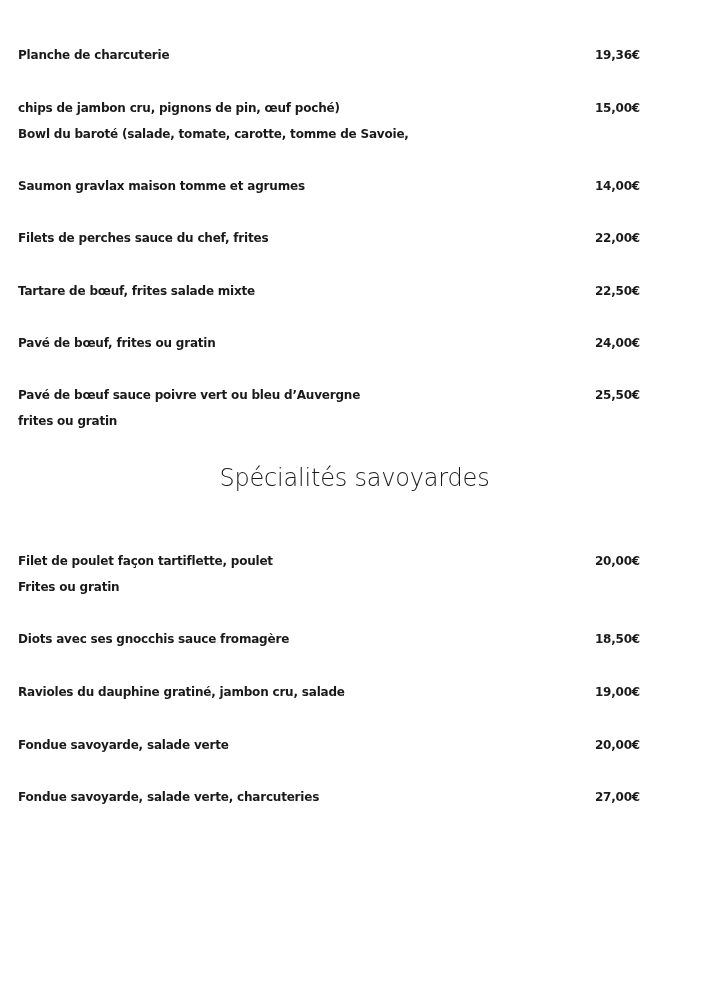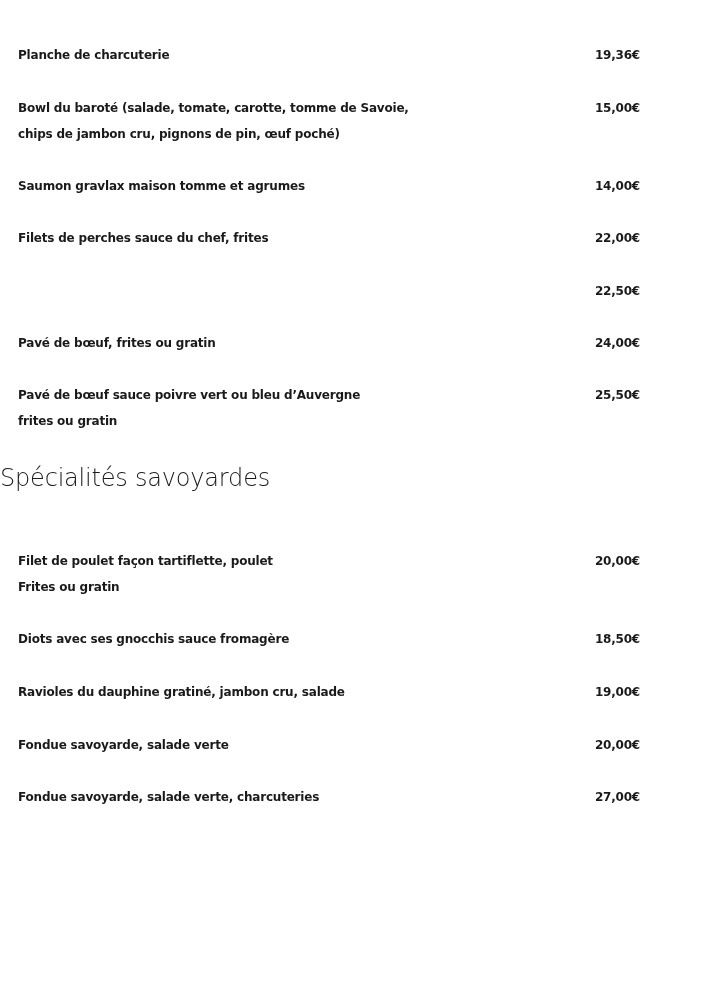--- a/index.html
+++ b/index.html
@@ -42,61 +42,65 @@
     .item .price {
       position: absolute;
       right: 0;
       top: 0;
       white-space: nowrap;
     }
     .section-title {
       position: absolute;
       left: 0;
       width: 709px;
+      text-align: center;
       font-size: 24px;
       line-height: 32px;
       font-weight: 300;
       letter-spacing: -0.2px;
     }
   </style>
 </head>
 <body>
 
 <div class="page">
 
   <div class="item" style="top: 42px;">
     <div class="desc">
       <span>Planche de charcuterie</span>
     </div>
     <div class="price">19,36€</div>
   </div>
 
   <div class="item" style="top: 95px;">
     <div class="desc">
+      <span>chips de jambon cru, pignons de pin, œuf poché)</span>
       <span>Bowl du baroté (salade, tomate, carotte, tomme de Savoie,</span>
-      <span>chips de jambon cru, pignons de pin, œuf poché)</span>
     </div>
     <div class="price">15,00€</div>
   </div>
 
   <div class="item" style="top: 173px;">
     <div class="desc">
       <span>Saumon gravlax maison tomme et agrumes</span>
     </div>
     <div class="price">14,00€</div>
   </div>
 
   <div class="item" style="top: 225px;">
     <div class="desc">
       <span>Filets de perches sauce du chef, frites</span>
     </div>
     <div class="price">22,00€</div>
   </div>
 
   <div class="item" style="top: 278px;">
+    <div class="desc">
+      <span>Tartare de bœuf, frites salade mixte</span>
+    </div>
     <div class="price">22,50€</div>
   </div>
 
   <div class="item" style="top: 330px;">
     <div class="desc">
       <span>Pavé de bœuf, frites ou gratin</span>
     </div>
     <div class="price">24,00€</div>
   </div>
 

